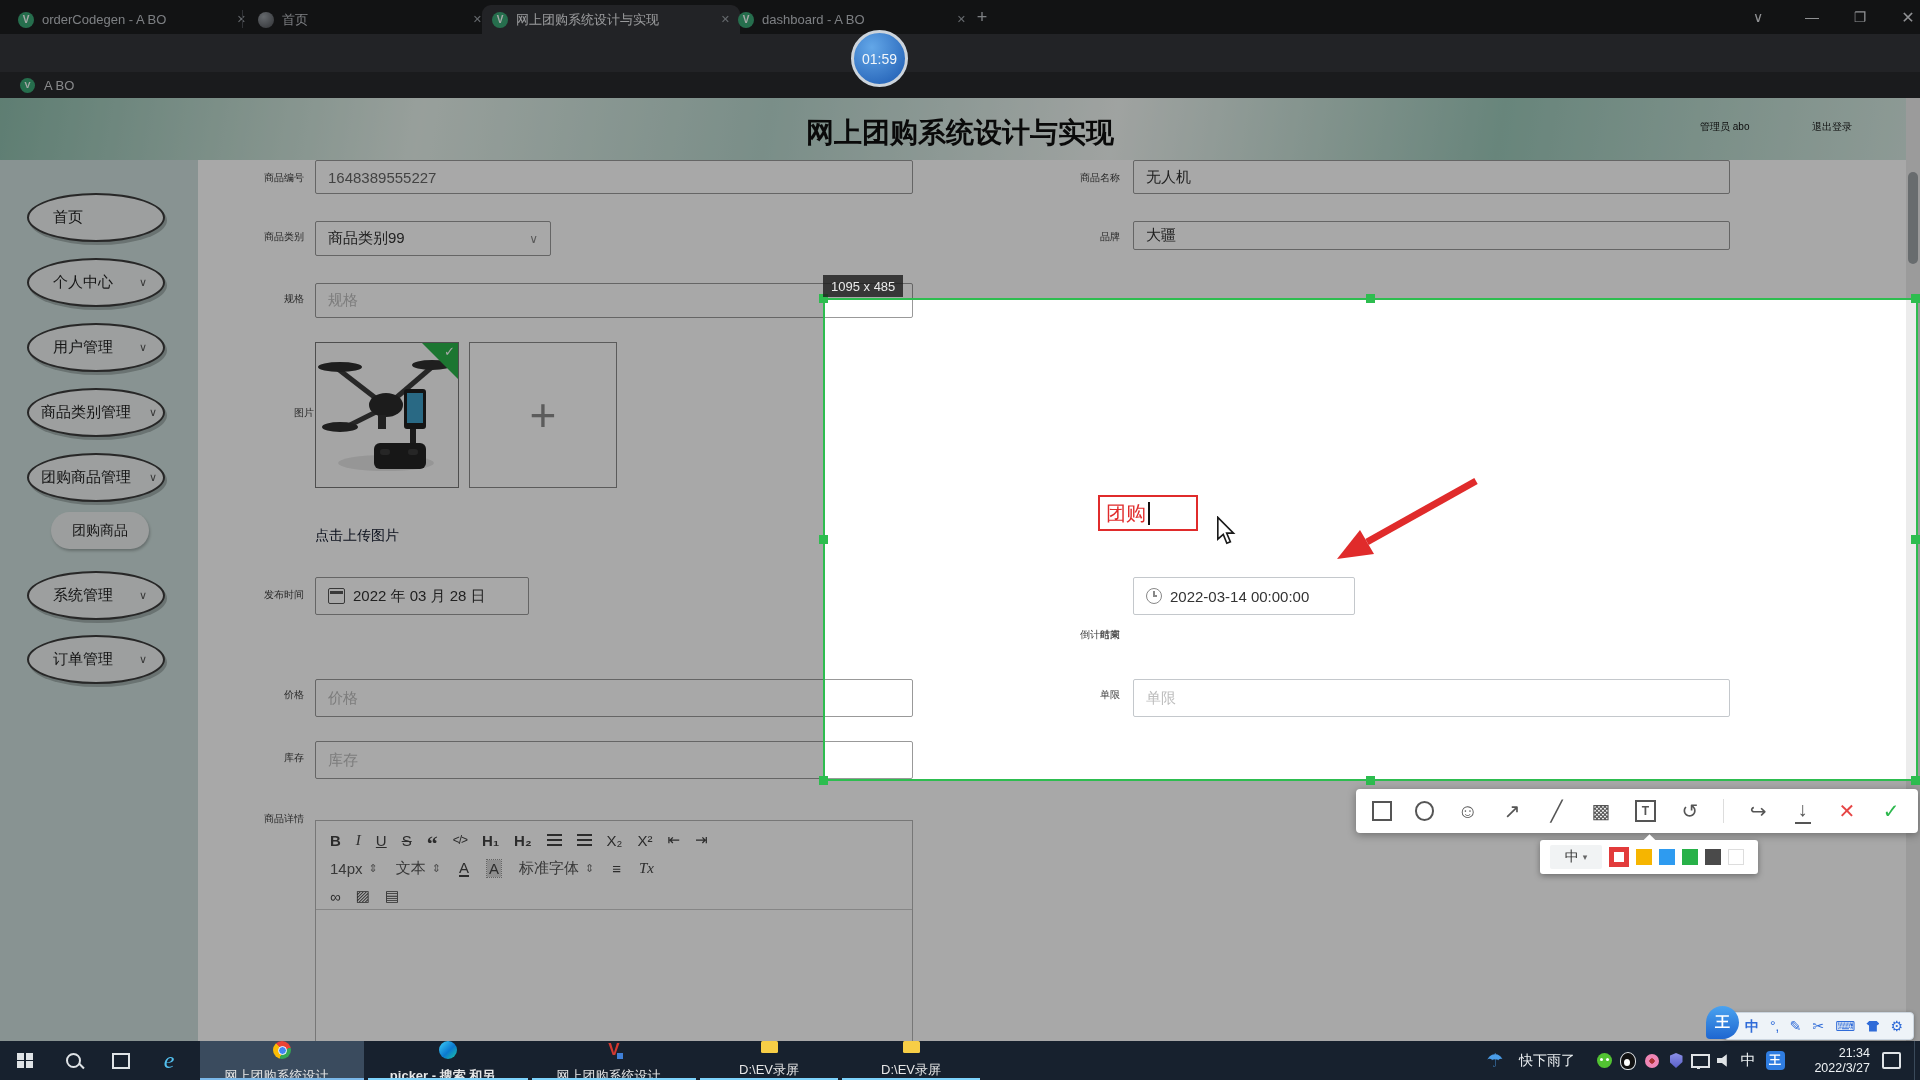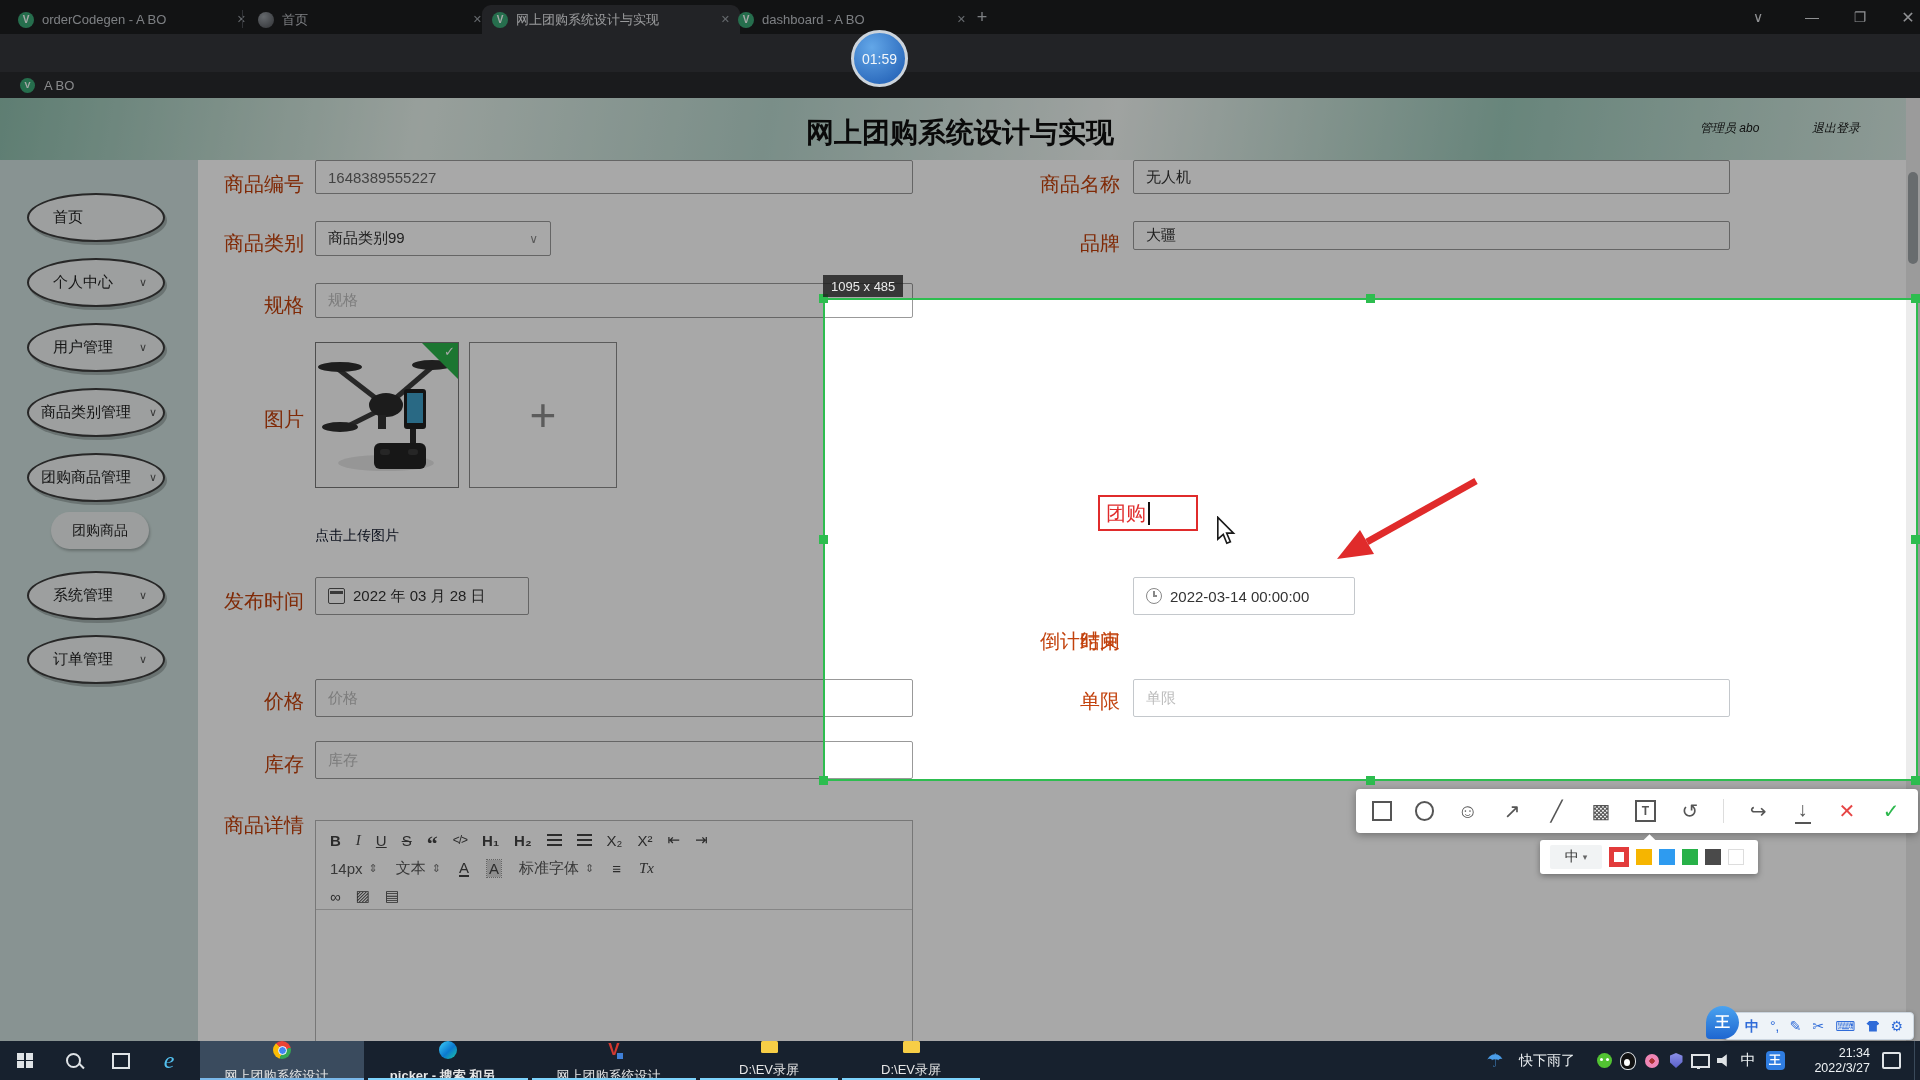--- a/index.html
+++ b/index.html
@@ -46,32 +46,32 @@
 
   
   #timer{left:851px;top:30px;width:57px;height:57px;border-radius:50%;border:3px solid #ccd4dc;
          background:radial-gradient(circle at 35% 28%,#63a7e8,#2d6cbe 75%);box-sizing:border-box;
          display:flex;align-items:center;justify-content:center;color:#f2f6fa;font-size:14px;z-index:80;}
 
   
   #pageheader{left:0;top:98px;width:1920px;height:62px;
     background:linear-gradient(100deg,#8fbfae 0%,#e7f2ec 22%,#b9d8cf 40%,#f2f7f4 58%,#9ecabb 78%,#d9ebe4 100%);}
   #ptitle{position:absolute;left:0;top:16px;width:1920px;text-align:center;font-size:28px;font-weight:bold;color:#101010;}
-  .hdr-right{position:absolute;top:22px;font-size:12px;color:#141414;font-style:italic;}
+  .hdr-right{position:absolute;top:22px;font-size:10px;color:#141414;}
   #sidebar{left:0;top:160px;width:198px;height:920px;background:#cfe0de;}
   .pill{position:absolute;left:27px;width:138px;height:49px;border:2px solid #3c3c3c;border-radius:50%;
         background:#eef1f1;box-sizing:border-box;display:flex;align-items:center;padding:0 16px 0 24px;
         font-size:15px;color:#1f1f1f;box-shadow:2px 3px 0 rgba(0,0,0,0.22);}
   .pill .chev{margin-left:auto;font-size:11px;color:#555;}
   .subpill{position:absolute;left:51px;width:98px;height:37px;border-radius:19px;background:#edf0f0;
            box-shadow:1px 2px 3px rgba(0,0,0,0.25);display:flex;align-items:center;justify-content:center;
            font-size:14px;color:#1f1f1f;}
   #content{left:198px;top:160px;width:1708px;height:920px;background:#ffffff;}
 
-  .flabel{position:absolute;width:106px;text-align:right;font-size:20px;color:#c2410c;}
+  .flabel{position:absolute;width:106px;text-align:right;font-size:10px;color:#404040;}
   .flabel.r{width:80px;}
   .inp{position:absolute;background:#fff;border:1px solid #999;border-radius:2px;box-sizing:border-box;
        display:flex;align-items:center;padding:0 12px;font-size:15px;color:#333;}
   .inp.lite{border-color:#c4c8cc;}
   .ph{color:#bdbdbd;}
   .selchev{margin-left:auto;font-size:12px;color:#888;}
   .i-cal{width:15px;height:14px;border:1.5px solid #555;border-radius:2px;position:relative;margin-right:8px;flex:0 0 auto;}
   .i-cal::before{content:"";position:absolute;left:1px;right:1px;top:2px;height:2.5px;background:#555;}
   .i-clock{width:14px;height:14px;border:1.5px solid #888;border-radius:50%;position:relative;margin-right:8px;flex:0 0 auto;}
   .i-clock::before{content:"";position:absolute;left:6px;top:2px;width:1.5px;height:5px;background:#888;}
@@ -314,21 +314,21 @@
   <div class="flabel r abs" style="left:1040px;top:230px;">品牌</div>
   <div class="inp abs" style="left:1133px;top:221px;width:597px;height:29px;">
     <span>大疆</span>
   </div>
 
   <div class="flabel abs" style="left:198px;top:292px;">规格</div>
   <div class="inp abs" style="left:315px;top:283px;width:598px;height:35px;">
     <span class="ph">规格</span>
   </div>
 
-  <div class="flabel abs" style="left:198px;top:406px;text-align:right;">图片</div>
+  <div class="flabel abs" style="left:208px;top:406px;text-align:right;">图片</div>
   <div class="abs" id="thumb">
     <svg width="140" height="142" viewBox="0 0 140 142">
       <ellipse cx="70" cy="120" rx="48" ry="8" fill="#e4e4e4"></ellipse>
       <line x1="22" y1="26" x2="66" y2="60" stroke="#3c3c3c" stroke-width="5"></line>
       <line x1="116" y1="24" x2="74" y2="60" stroke="#3c3c3c" stroke-width="5"></line>
       <line x1="26" y1="86" x2="66" y2="66" stroke="#3c3c3c" stroke-width="5"></line>
       <ellipse cx="24" cy="24" rx="22" ry="5" fill="#2f2f2f"></ellipse>
       <ellipse cx="116" cy="22" rx="20" ry="5" fill="#2f2f2f"></ellipse>
       <ellipse cx="24" cy="84" rx="18" ry="5" fill="#2f2f2f"></ellipse>
       <ellipse cx="70" cy="62" rx="17" ry="12" fill="#2b2b2b"></ellipse>

